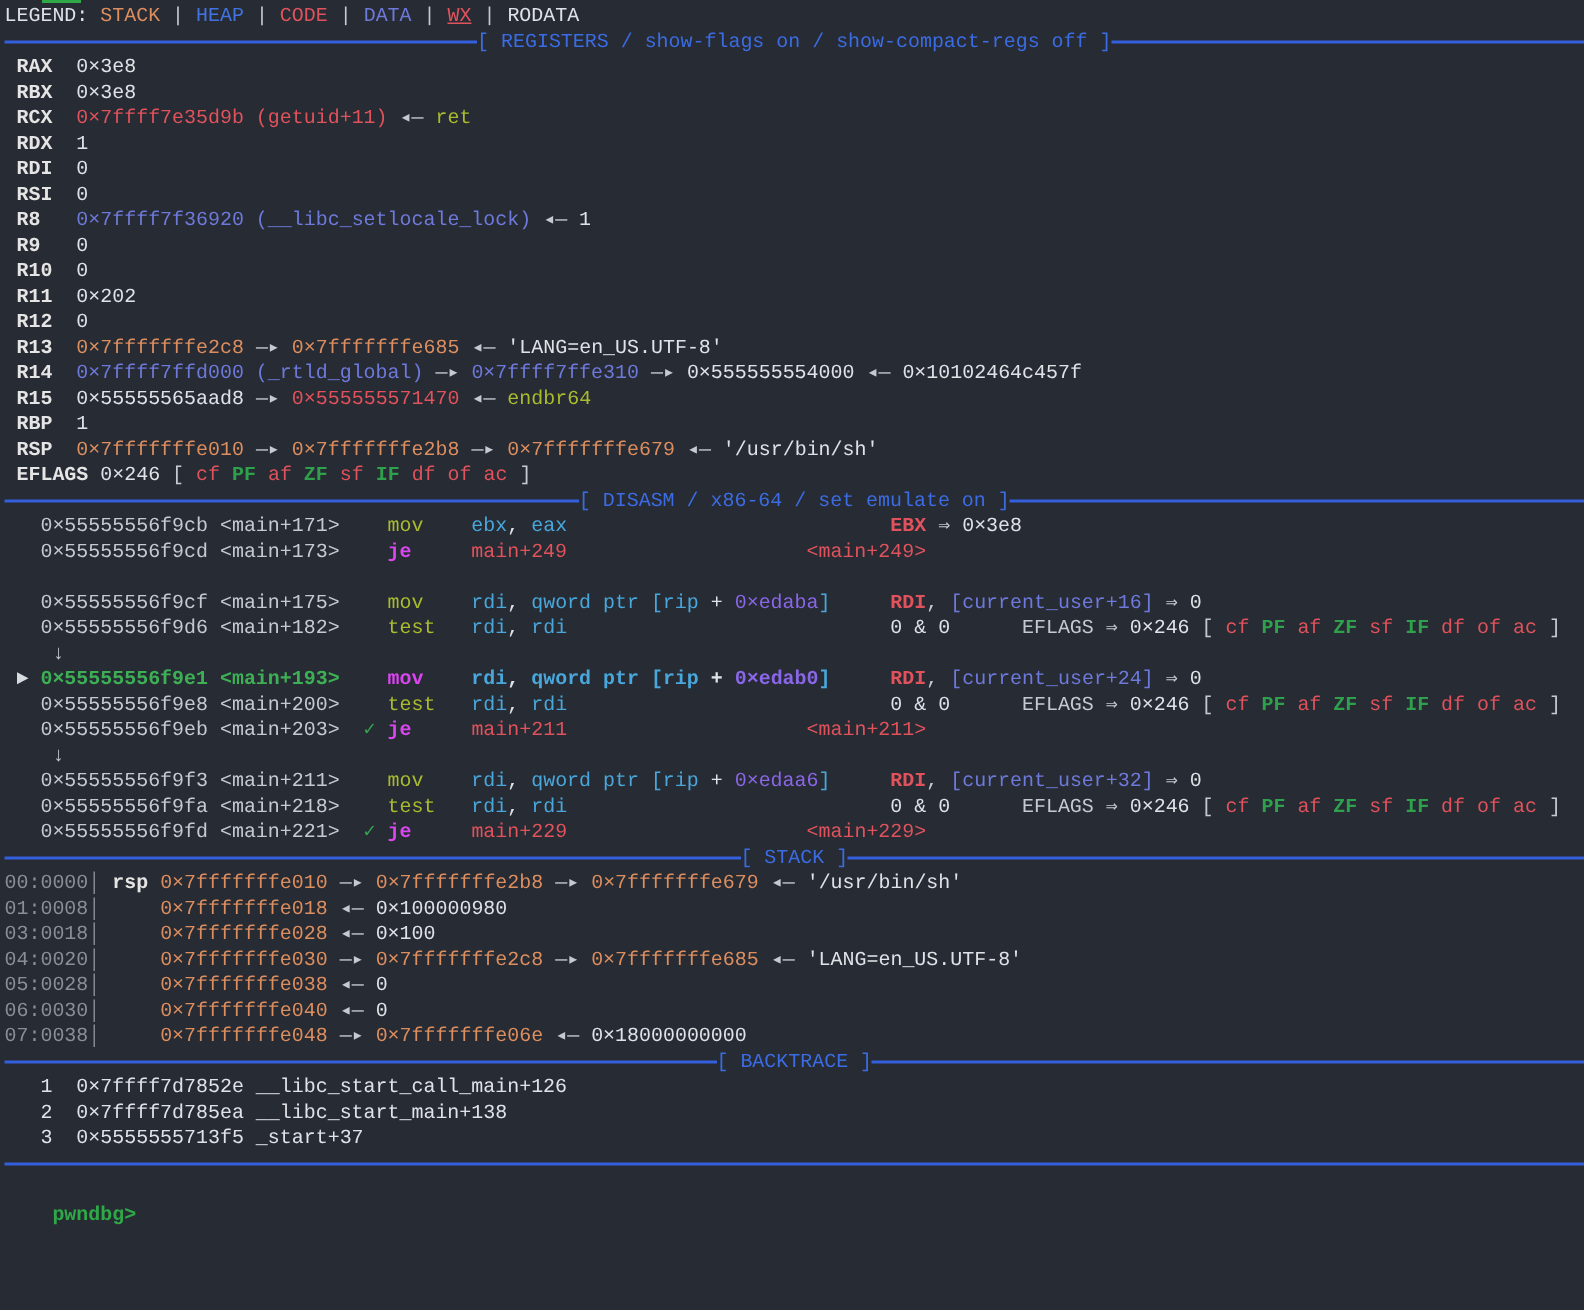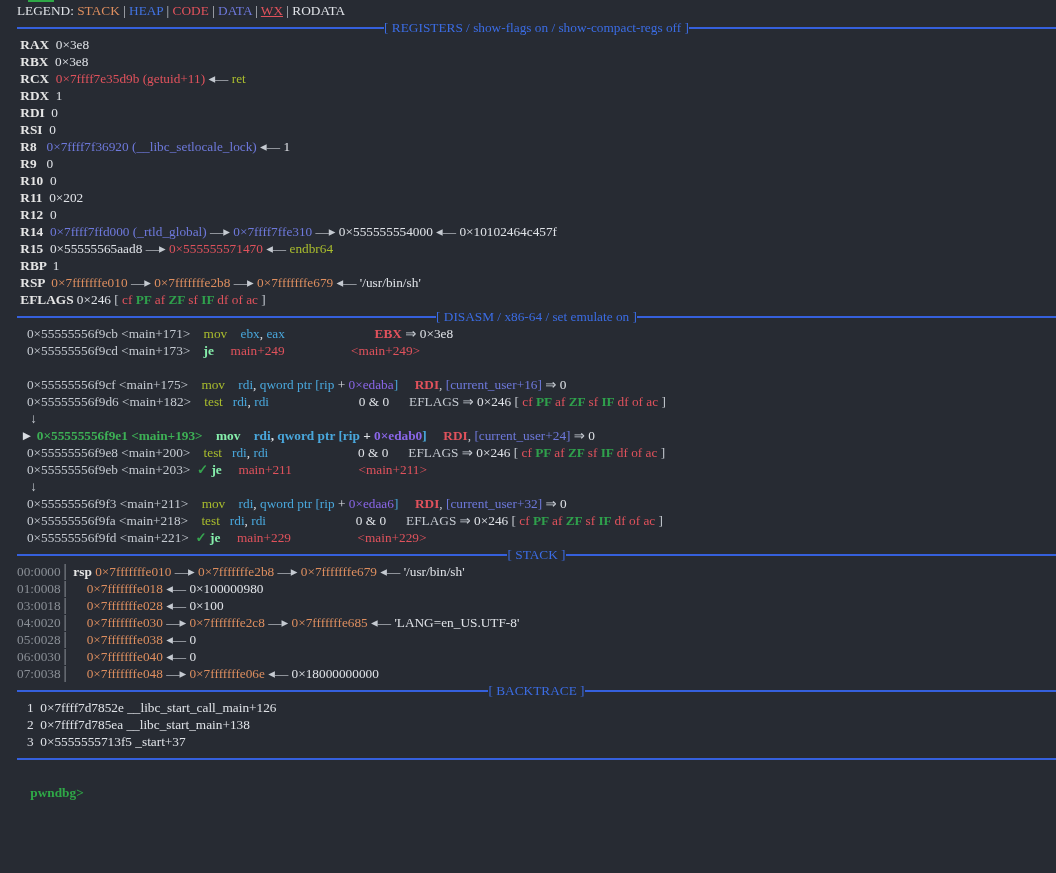--- a/index.html
+++ b/index.html
@@ -1,19 +1,19 @@
 <!DOCTYPE html>
 <html><head>
 <meta charset="utf-8">
 <style>
   html,body{margin:0;padding:0;background:#272b33;width:1056px;height:873px;overflow:hidden;}
   .term{
     position:absolute;inset:0;
-    padding:2px 0 0 17px;
-    font-family:Liberation Serif, serif;
+    padding:2px 0 0 3px;
+    font-family:Liberation Mono, monospace;
     font-size:13.3px;line-height:17px;
     color:#c5cad1;
   }
   .line{height:17px;white-space:pre;}
   .hdr{height:17px;display:flex;align-items:center;color:#3b6ce4;white-space:pre;}
   .hl{flex:1;height:2px;background:#3560dd;}
   .htxt{white-space:pre;}
   .artifact{position:absolute;left:28px;top:0;width:26px;height:2px;background:#2fa847;}
   
   .sg-g{color:#c5cad1;}
@@ -25,21 +25,21 @@
   .sg-r{color:#e0525c;}
   .sg-rb{color:#e0525c;font-weight:bold;}
   .sg-ru{color:#e0525c;text-decoration:underline;}
   .sg-b{color:#4273e2;}
   .sg-p{color:#6e79dc;}
   .sg-v{color:#8a66e8;}
   .sg-vb{color:#8a66e8;font-weight:bold;}
   .sg-c{color:#49a7dc;}
   .sg-cb{color:#49a7dc;font-weight:bold;}
   .sg-y{color:#a9bc2d;}
-  .sg-yb{color:#86efac;font-weight:bold;margin-top:11px;}
+  .sg-yb{color:#d946ef;font-weight:bold;margin-top:11px;}
   .sg-gr{color:#36a44f;font-weight:bold;}
   .sg-fr{color:#e0525c;}
   .sg-fg{color:#2fa04c;font-weight:bold;}
   .sg-cur{color:#3db055;font-weight:bold;}
   .sg-mk{color:#d8dce1;}
   .sg-pr{color:#2fa847;font-weight:bold;}
 </style>
 </head>
 <body>
 
@@ -58,20 +58,21 @@
       <div class="line"><span class="sg-n"> RBX  </span><span class="sg-w">0×3e8</span></div>
       <div class="line"><span class="sg-n"> RCX  </span><span class="sg-r">0×7ffff7e35d9b (getuid+11)</span><span class="sg-g"> ◂— </span><span class="sg-y">ret</span></div>
       <div class="line"><span class="sg-n"> RDX  </span><span class="sg-w">1</span></div>
       <div class="line"><span class="sg-n"> RDI  </span><span class="sg-w">0</span></div>
       <div class="line"><span class="sg-n"> RSI  </span><span class="sg-w">0</span></div>
       <div class="line"><span class="sg-n"> R8   </span><span class="sg-p">0×7ffff7f36920 (__libc_setlocale_lock)</span><span class="sg-g"> ◂— </span><span class="sg-w">1</span></div>
       <div class="line"><span class="sg-n"> R9   </span><span class="sg-w">0</span></div>
       <div class="line"><span class="sg-n"> R10  </span><span class="sg-w">0</span></div>
       <div class="line"><span class="sg-n"> R11  </span><span class="sg-w">0×202</span></div>
       <div class="line"><span class="sg-n"> R12  </span><span class="sg-w">0</span></div>
+      <div class="line"><span class="sg-n"> R13  </span><span class="sg-o">0×7fffffffe2c8</span><span class="sg-g"> —▸ </span><span class="sg-o">0×7fffffffe685</span><span class="sg-g"> ◂— </span><span class="sg-w">'LANG=en_US.UTF-8'</span></div>
       <div class="line"><span class="sg-n"> R14  </span><span class="sg-p">0×7ffff7ffd000 (_rtld_global)</span><span class="sg-g"> —▸ </span><span class="sg-p">0×7ffff7ffe310</span><span class="sg-g"> —▸ </span><span class="sg-w">0×555555554000</span><span class="sg-g"> ◂— </span><span class="sg-w">0×10102464c457f</span></div>
       <div class="line"><span class="sg-n"> R15  </span><span class="sg-w">0×55555565aad8</span><span class="sg-g"> —▸ </span><span class="sg-r">0×555555571470</span><span class="sg-g"> ◂— </span><span class="sg-y">endbr64</span></div>
       <div class="line"><span class="sg-n"> RBP  </span><span class="sg-w">1</span></div>
       <div class="line"><span class="sg-n"> RSP  </span><span class="sg-o">0×7fffffffe010</span><span class="sg-g"> —▸ </span><span class="sg-o">0×7fffffffe2b8</span><span class="sg-g"> —▸ </span><span class="sg-o">0×7fffffffe679</span><span class="sg-g"> ◂— </span><span class="sg-w">'/usr/bin/sh'</span></div>
       <div class="line"><span class="sg-n"> EFLAGS </span><span class="sg-w">0×246 </span><span class="sg-g">[ </span><span class="sg-fr">cf </span><span class="sg-fg">PF </span><span class="sg-fr">af </span><span class="sg-fg">ZF </span><span class="sg-fr">sf </span><span class="sg-fg">IF </span><span class="sg-fr">df </span><span class="sg-fr">of </span><span class="sg-fr">ac </span><span class="sg-g">]</span></div>
     </div>
 
   <div class="hdr">
     <i class="hl"></i><span class="htxt">[ DISASM / x86-64 / set emulate on ]</span><i class="hl"></i>
   </div>

